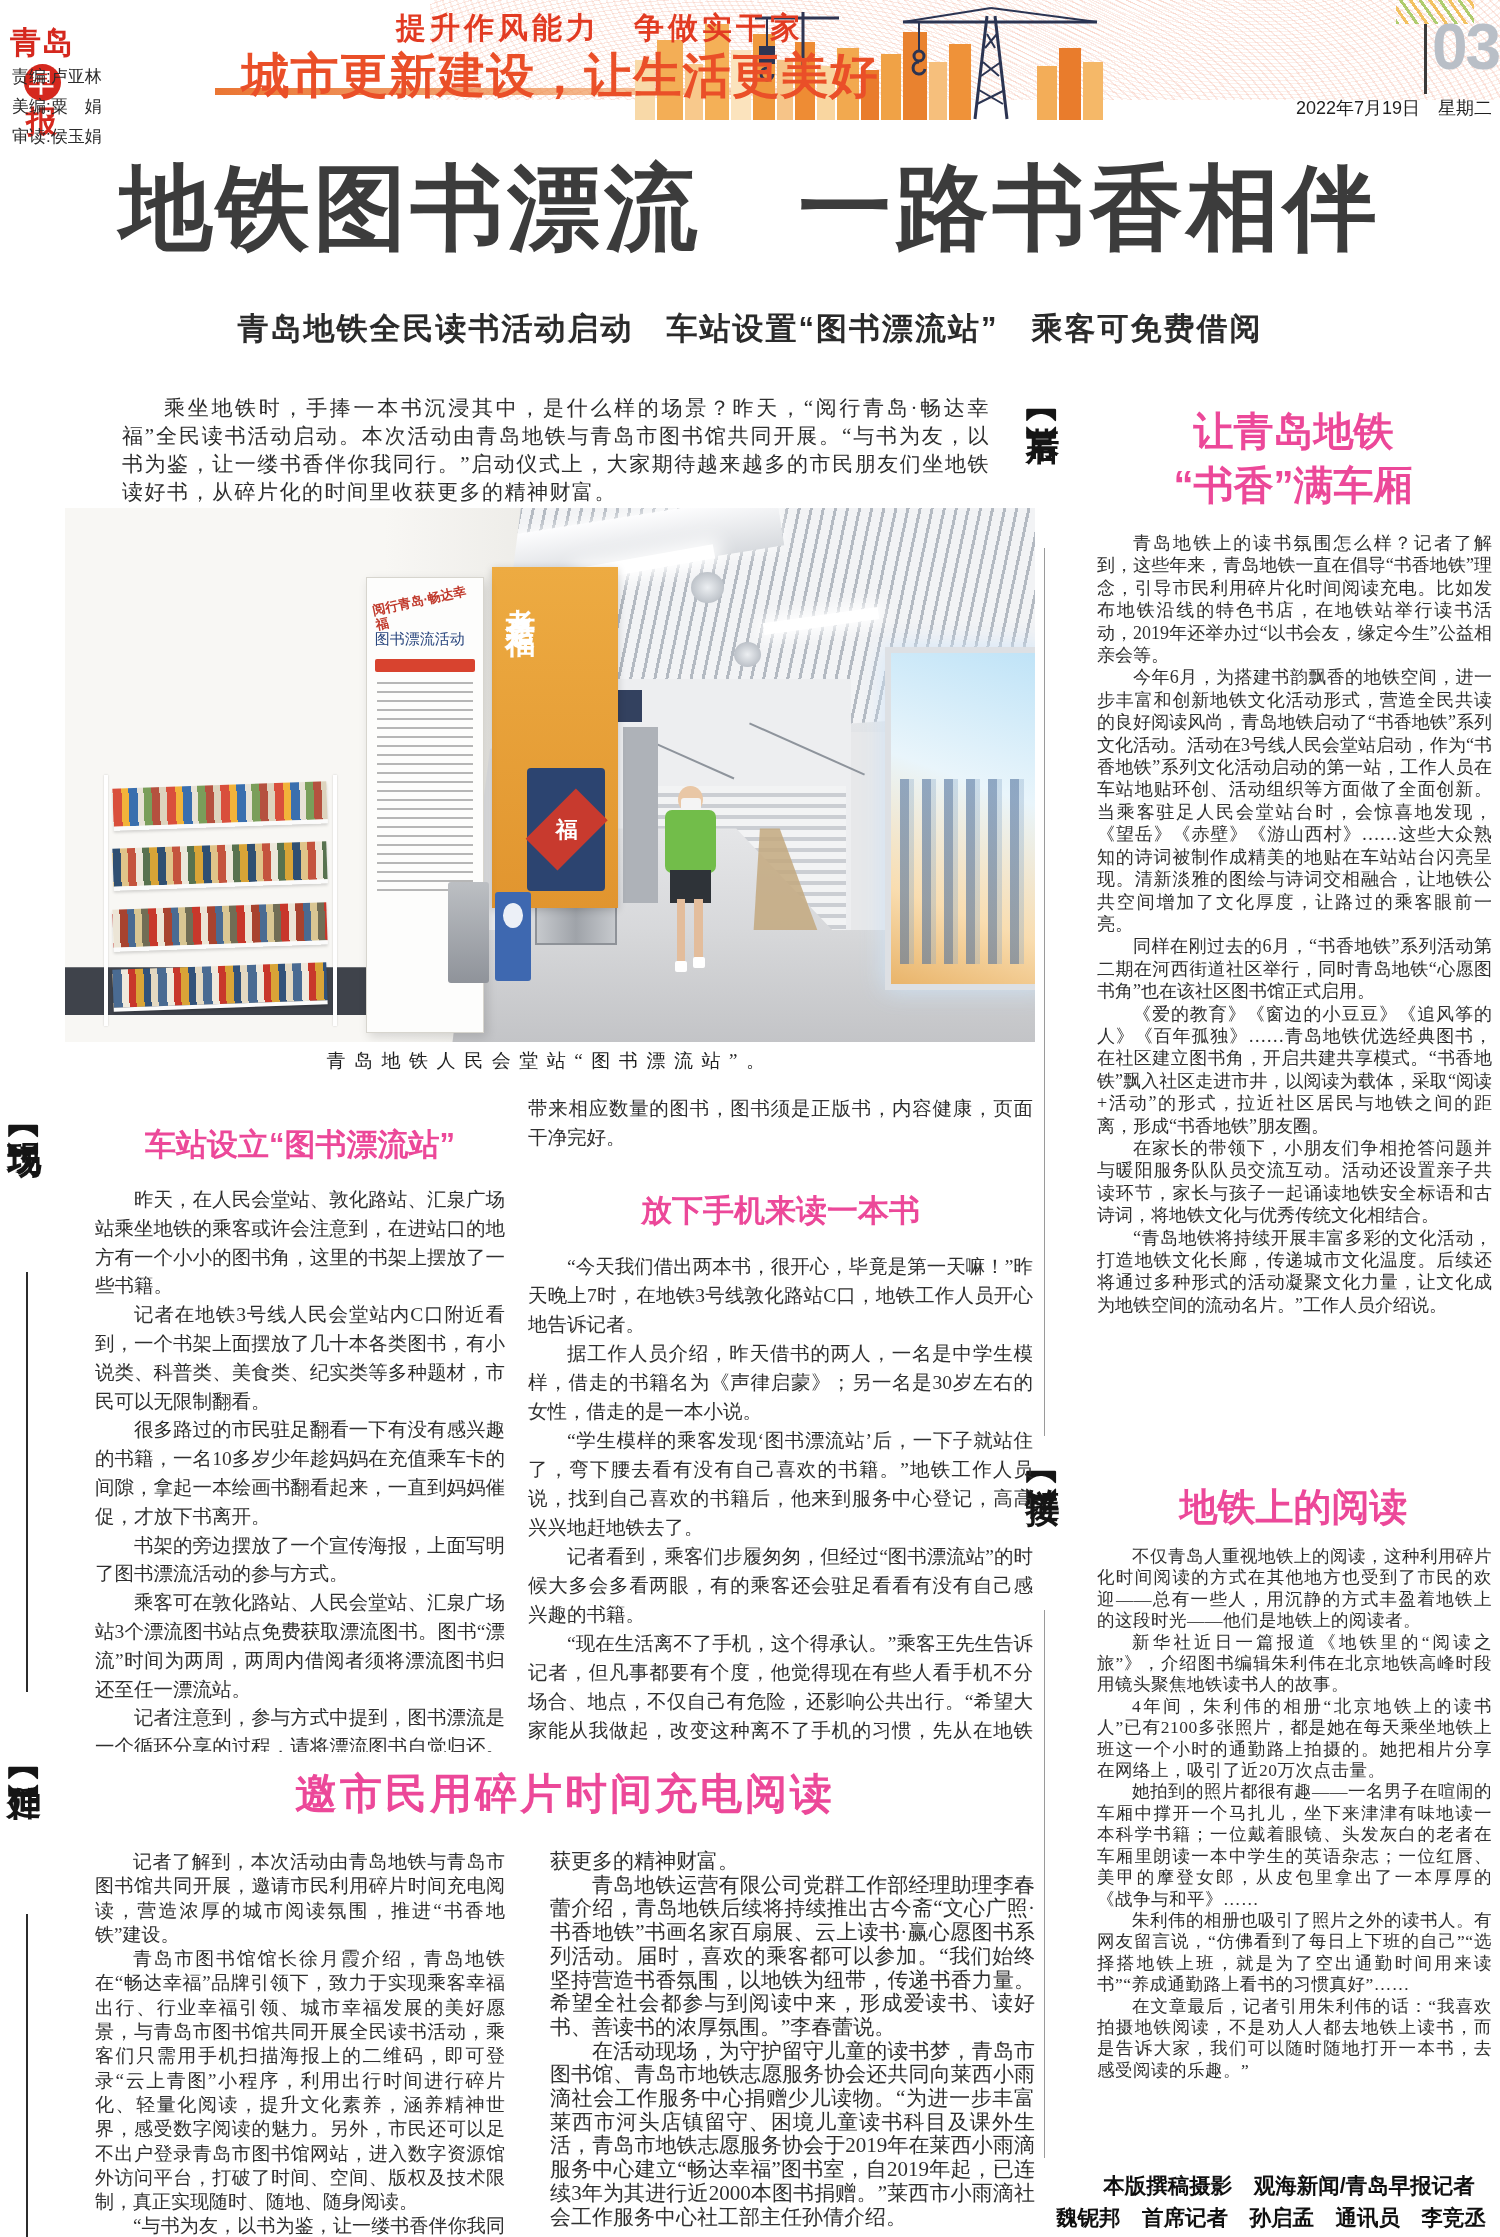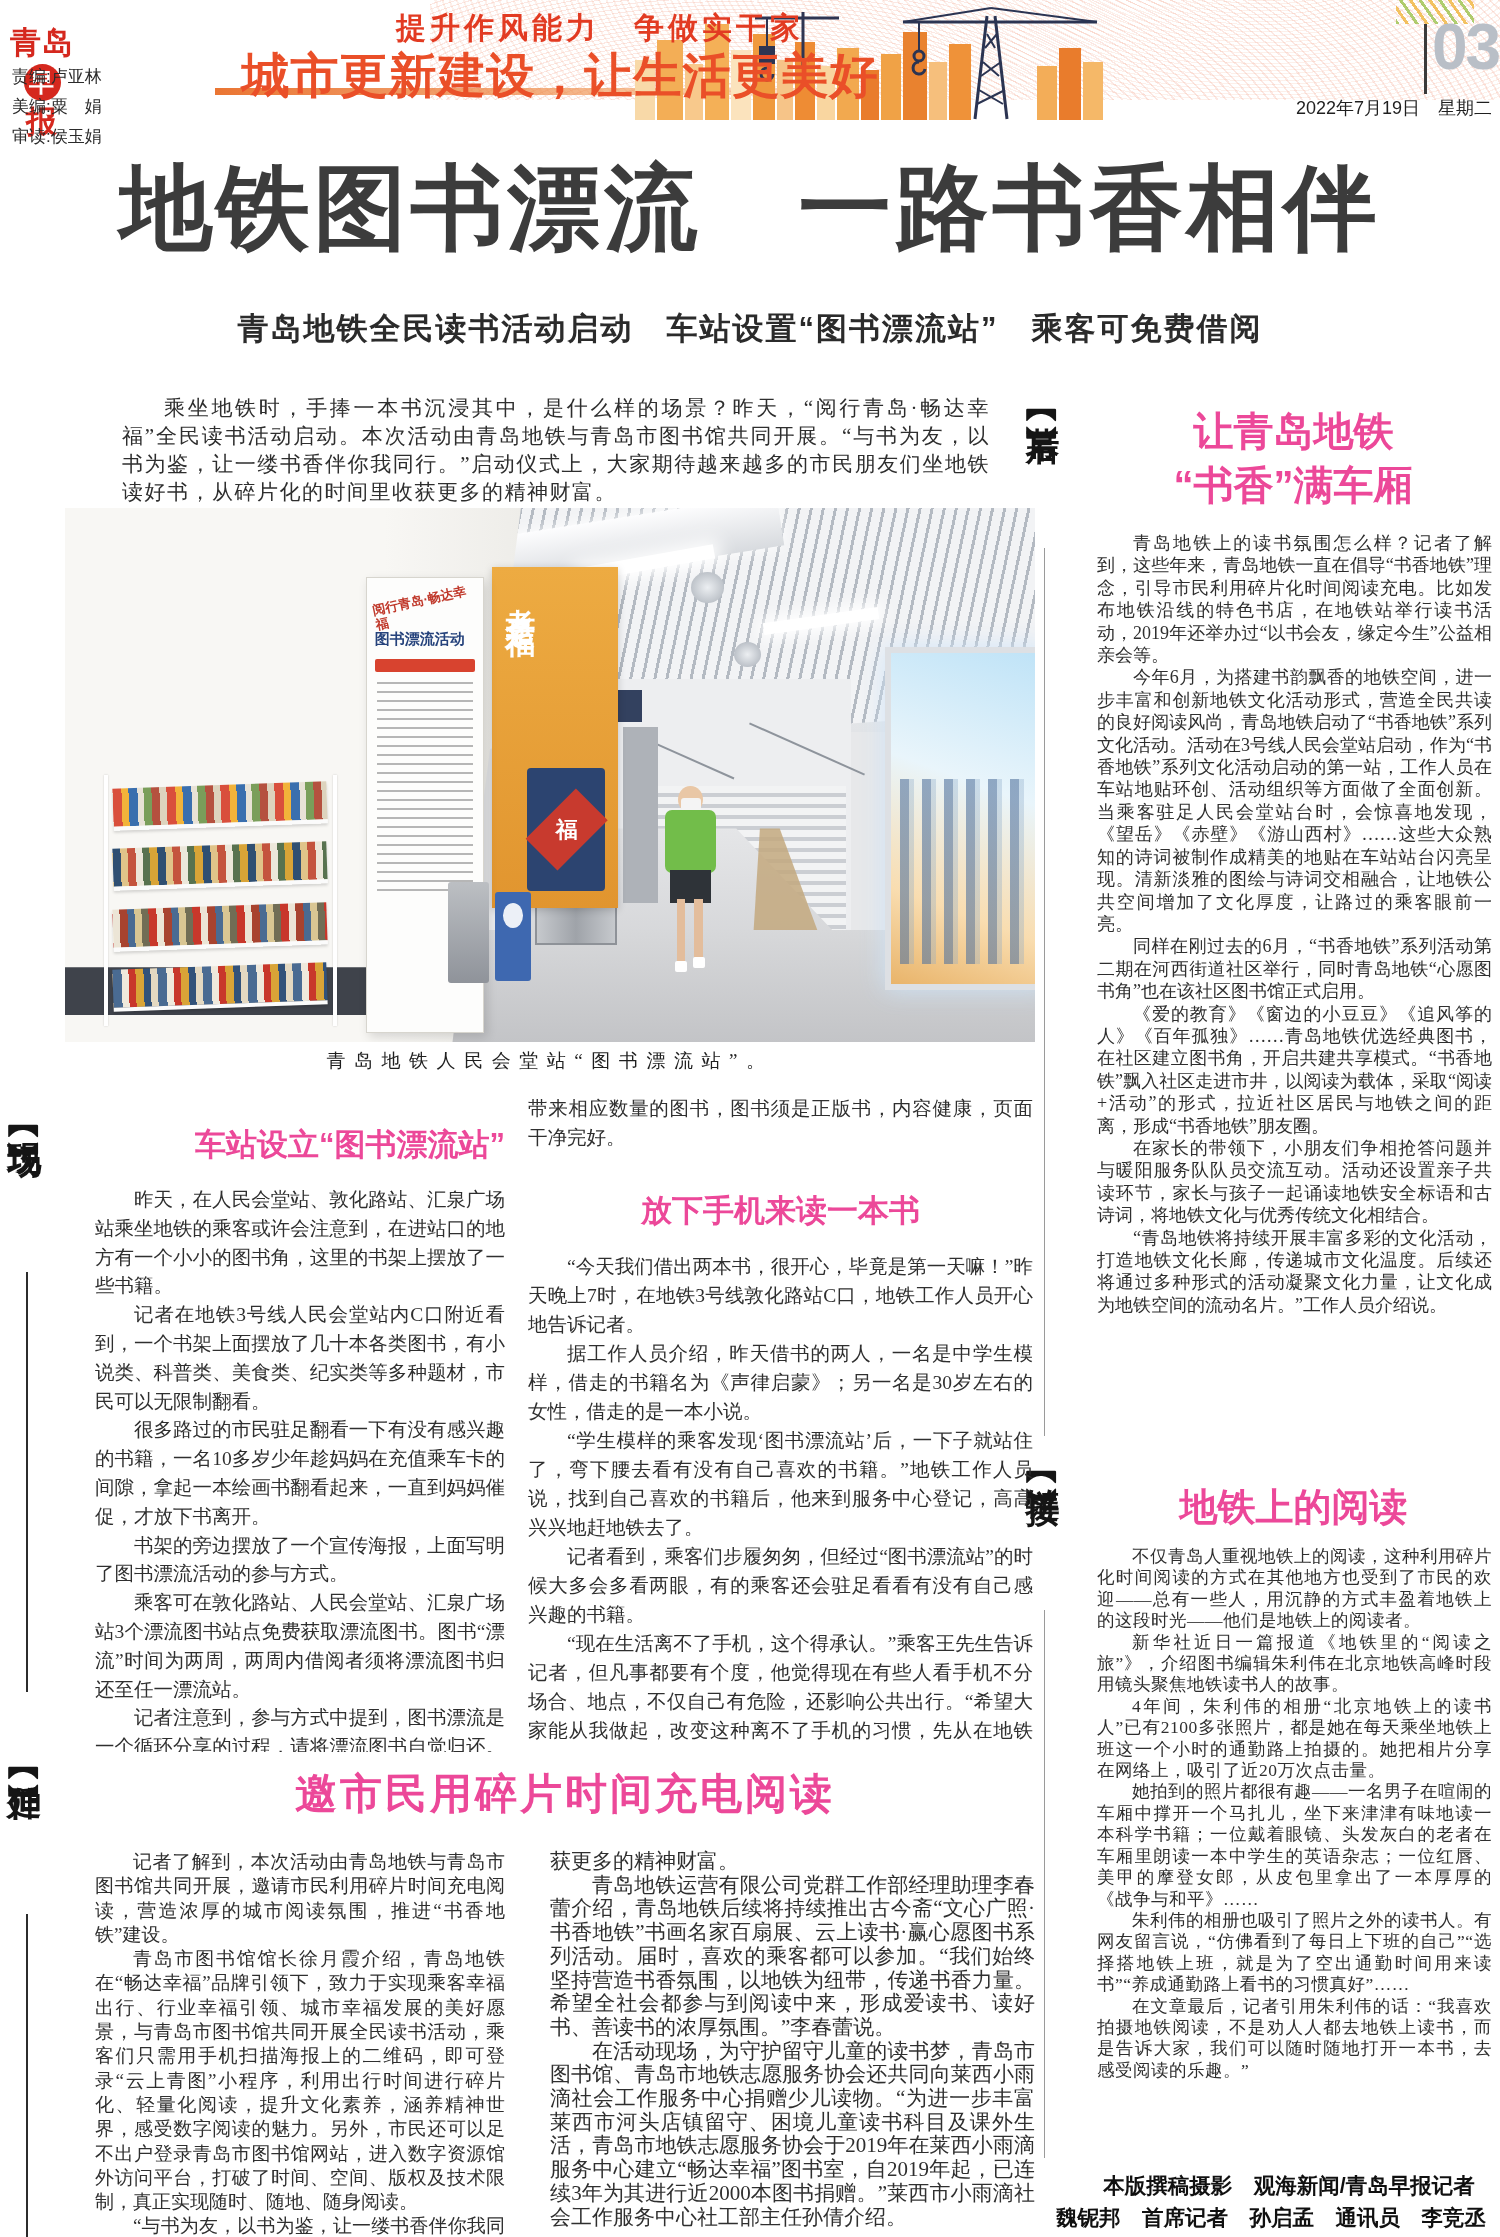--- a/index.html
+++ b/index.html
@@ -108,21 +108,21 @@
     display:flex;align-items:center;justify-content:center;}
   .ph-fu{width:58%;height:58%;background:#c83a2e;transform:rotate(45deg);
     display:flex;align-items:center;justify-content:center;}
   .ph-fu span{transform:rotate(-45deg);color:#fff;font-weight:900;font-size:22px;
     font-family:"Liberation Sans",sans-serif;}
   .ph-banner{left:31%;top:13%;width:12%;height:85%;background:#fdfdfc;border:1px solid #d7d5ce;
     box-shadow:3px 4px 10px rgba(0,0,0,.14);}
   .ph-banner-t1{position:relative;display:block;margin:14px 6px 0;color:#c0392b;font-size:13px;
     font-weight:700;font-family:"Liberation Sans",sans-serif;transform:rotate(-12deg);line-height:15px;}
   .ph-banner-t2{position:relative;display:block;margin:8px 8px 0;color:#26437c;font-size:15px;
-    font-weight:700;font-family:"Liberation Sans",sans-serif;}
+    font-weight:400;font-family:"Liberation Sans",sans-serif;}
   .ph-banner-band{position:relative;display:block;margin:10px 8px 0;height:13px;background:#d8432f;border-radius:2px;}
   .ph-banner-lines{position:relative;display:block;margin:10px 10px 0;height:46%;
     background:repeating-linear-gradient(180deg,#b6b6b6 0 2px,transparent 2px 9px);}
   .ph-rack{left:4%;top:50%;width:24%;height:47%;}
   .rack-post{top:0;width:4px;height:100%;background:#fff;box-shadow:0 0 2px rgba(0,0,0,.2);}
   .rack-row{left:4%;width:92%;height:15%;border-bottom:4px solid #fbfbfb;transform:rotate(-2deg);
     box-shadow:0 2px 3px rgba(0,0,0,.15);}
   .rack-row.r1{top:4%; background:repeating-linear-gradient(90deg,#d94f3c 0 9px,#f2b33a 9px 16px,#3a6fae 16px 25px,#e8e2d6 25px 31px,#7a9e5a 31px 39px,#b5513f 39px 47px,#ddd3bd 47px 54px);}
   .rack-row.r2{top:28%;background:repeating-linear-gradient(90deg,#2f4f72 0 8px,#e0c48a 8px 15px,#c4543e 15px 23px,#ece7da 23px 30px,#58724f 30px 37px,#d9a437 37px 45px);}
   .rack-row.r3{top:52%;background:repeating-linear-gradient(90deg,#ece5d6 0 7px,#a8432f 7px 15px,#4a6b92 15px 22px,#d9c693 22px 29px,#716d55 29px 36px,#c8372b 36px 44px);}
@@ -288,21 +288,21 @@
       <div class="ph-screen-city"></div>
     </div>
     <div class="ph-bin-gray"></div>
     <div class="ph-bin-blue">
         <i></i>
       </div>
   </div>
 
   <div class="abs photo-caption">青岛地铁人民会堂站“图书漂流站”。</div>
 
-  <div class="abs sec-title" style="left:95px;top:1124px;width:410px;font-size:31px;text-align:right;">车站设立“图书漂流站”</div>
+  <div class="abs sec-title" style="left:95px;top:1124px;width:410px;font-size:31px;">车站设立“图书漂流站”</div>
   <div class="abs body-col scene-body">
     <p>昨天，在人民会堂站、敦化路站、汇泉广场站乘坐地铁的乘客或许会注意到，在进站口的地方有一个小小的图书角，这里的书架上摆放了一些书籍。</p>
     <p>记者在地铁3号线人民会堂站内C口附近看到，一个书架上面摆放了几十本各类图书，有小说类、科普类、美食类、纪实类等多种题材，市民可以无限制翻看。</p>
     <p>很多路过的市民驻足翻看一下有没有感兴趣的书籍，一名10多岁少年趁妈妈在充值乘车卡的间隙，拿起一本绘画书翻看起来，一直到妈妈催促，才放下书离开。</p>
     <p>书架的旁边摆放了一个宣传海报，上面写明了图书漂流活动的参与方式。</p>
     <p>乘客可在敦化路站、人民会堂站、汇泉广场站3个漂流图书站点免费获取漂流图书。图书“漂流”时间为两周，两周内借阅者须将漂流图书归还至任一漂流站。</p>
     <p>记者注意到，参与方式中提到，图书漂流是一个循环分享的过程，请将漂流图书自觉归还。每次获取漂流图书限一人一册，把更多的机会留给其他乘客。不仅可以借阅，图书漂流站也接纳市民闲置的书籍：本着“带来一本书、借走一本书”的原则，在书架上换走与</p>
   </div>
 
   <div class="abs body-col phone-cont">

